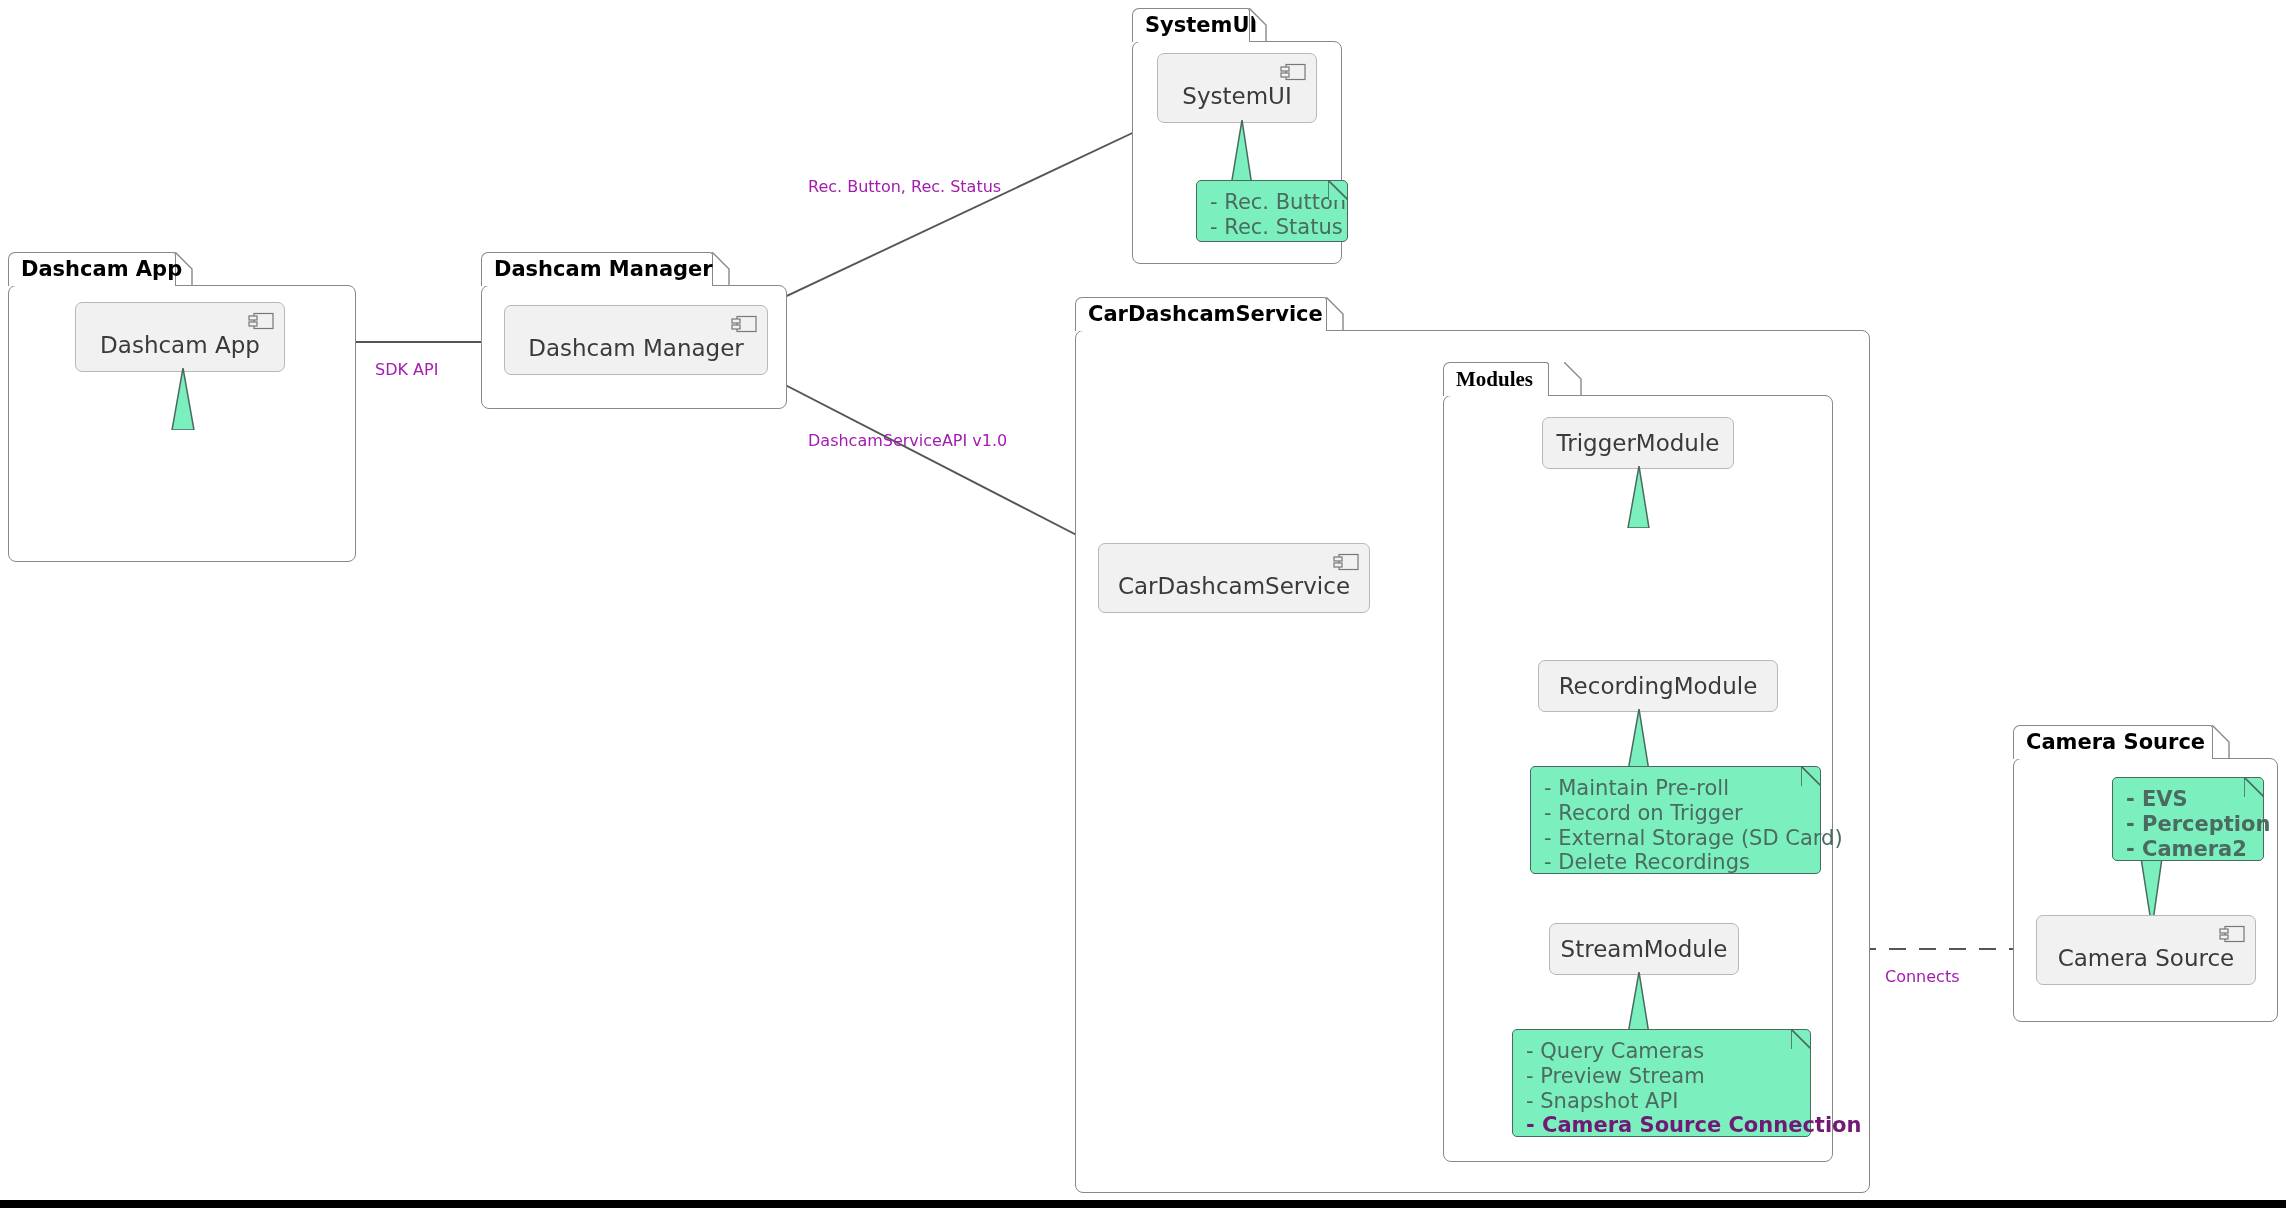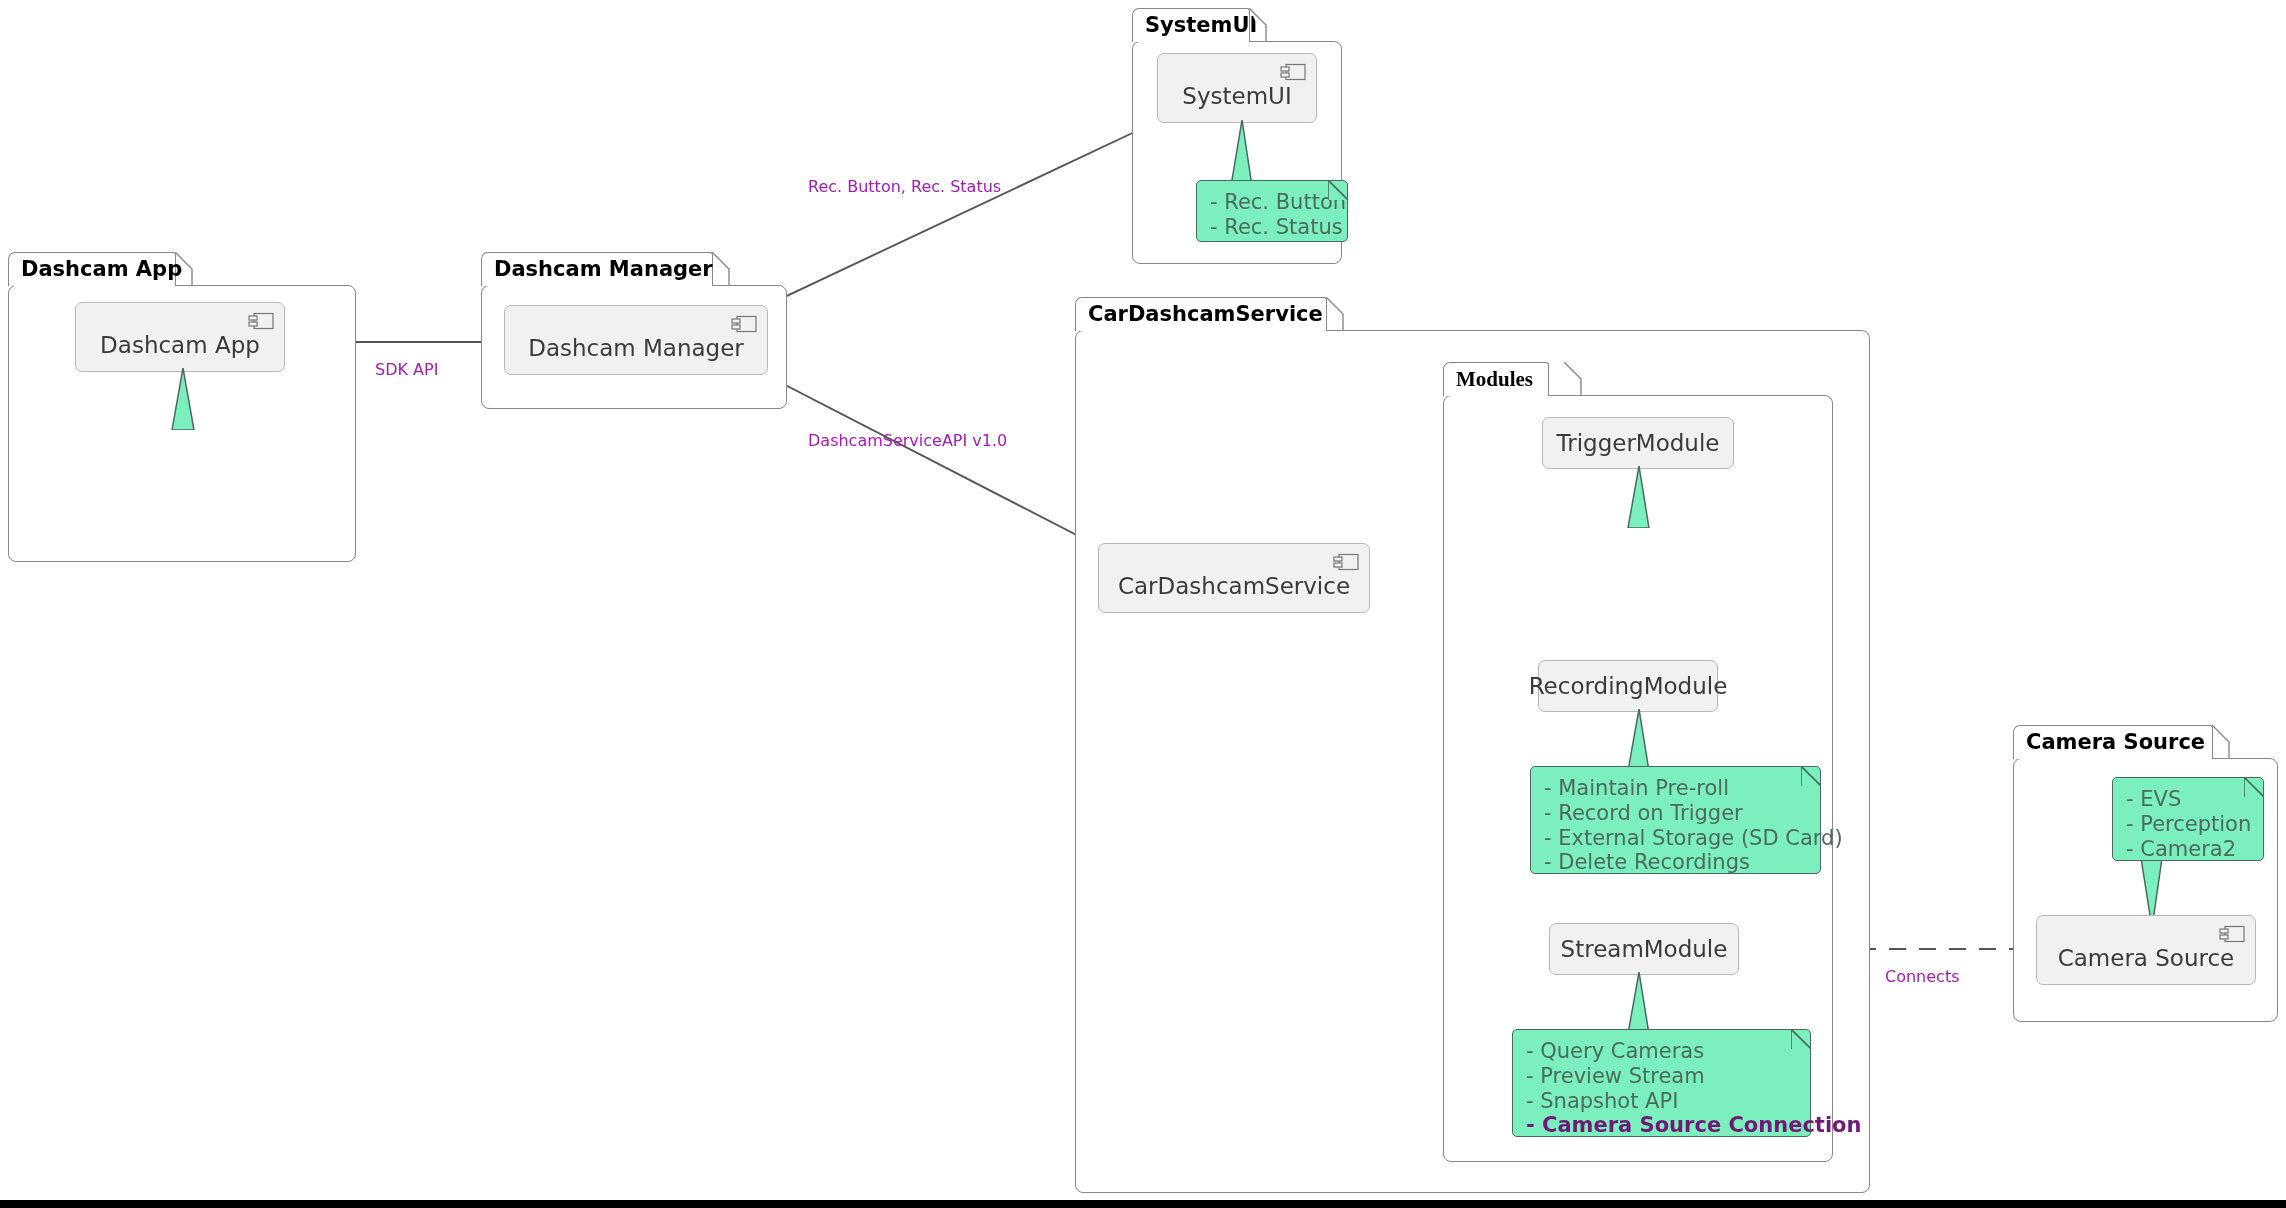--- a/index.html
+++ b/index.html
@@ -299,21 +299,21 @@
 
   <div class="comp" style="left:1542px; top:417px; width:192px; height:52px;">
     <span class="comp-label">TriggerModule</span>
   </div>
 
   <svg style="position:absolute; left:1620px; top:466px; width:38px; height:62px; z-index:6;" viewBox="0 0 38 62">
     <path d="M19,0 L29,62 L8,62 Z" fill="#7BEFBE" stroke="#4a6a5d" stroke-width="1.5"></path>
   </svg>
 
 
-  <div class="comp" style="left:1538px; top:660px; width:180px; height:52px;">
+  <div class="comp" style="left:1538px; top:660px; width:240px; height:52px;">
     <span class="comp-label">RecordingModule</span>
   </div>
 
   <svg style="position:absolute; left:1620px; top:709px; width:38px; height:62px; z-index:6;" viewBox="0 0 38 62">
     <path d="M19,0 L29,62 L8,62 Z" fill="#7BEFBE" stroke="#4a6a5d" stroke-width="1.5"></path>
   </svg>
 
   <div class="note" style="left:1490px; top:766px; width:291px; height:108px;">
     <svg class="note-fold" viewBox="0 0 20 20">
       <path d="M0,0 L20,20 L0,20 Z" fill="#7BEFBE" stroke="none"></path>
@@ -347,21 +347,21 @@
   <div class="pkg" style="left:2013px; top:725px; width:265px; height:297px;">
     <div class="pkg-tab" style="width:200px;">
       <span class="pkg-tab-label">Camera Source</span>
     </div>
     <svg class="pkg-tab-slant" style="left:199px;" viewBox="0 0 18 34">
       <path d="M0,0 L17,17 L17,34" fill="#ffffff" stroke="#888888" stroke-width="1.4"></path>
     </svg>
     <div class="pkg-body" style="top:33px; width:265px; height:264px;"></div>
   </div>
 
-  <div class="note" style="left:2072px; top:777px; width:152px; height:84px;">
+  <div class="note" style="left:2072px; top:777px; width:152px; height:84px;font-weight:bold;">
     <svg class="note-fold" viewBox="0 0 20 20">
       <path d="M0,0 L20,20 L0,20 Z" fill="#7BEFBE" stroke="none"></path>
       <path d="M0,0 L20,20 M0,0 L0,20" fill="none" stroke="#4a6a5d" stroke-width="1.6"></path>
     </svg>
     <div class="note-line">- EVS</div>
     <div class="note-line">- Perception</div>
     <div class="note-line">- Camera2</div>
   </div>
 
   <svg style="position:absolute; left:2133px; top:858px; width:38px; height:70px; z-index:6;" viewBox="0 0 38 70">

